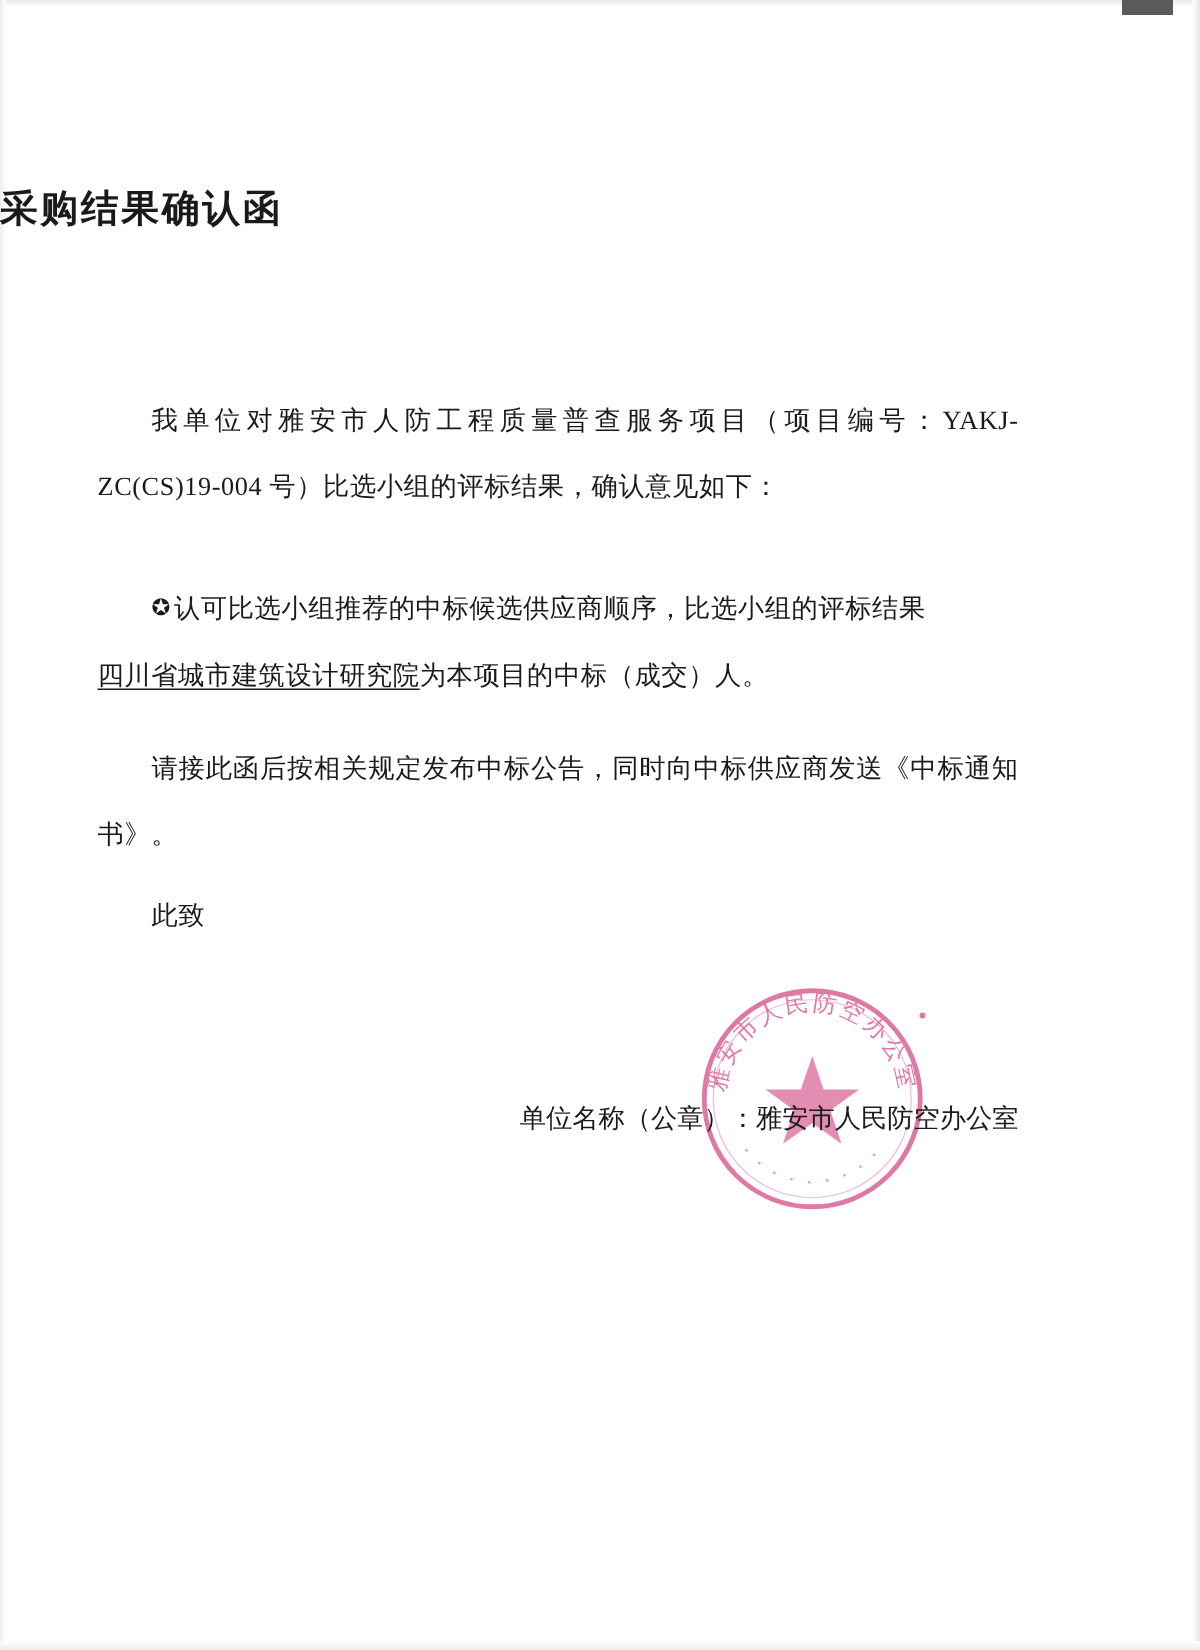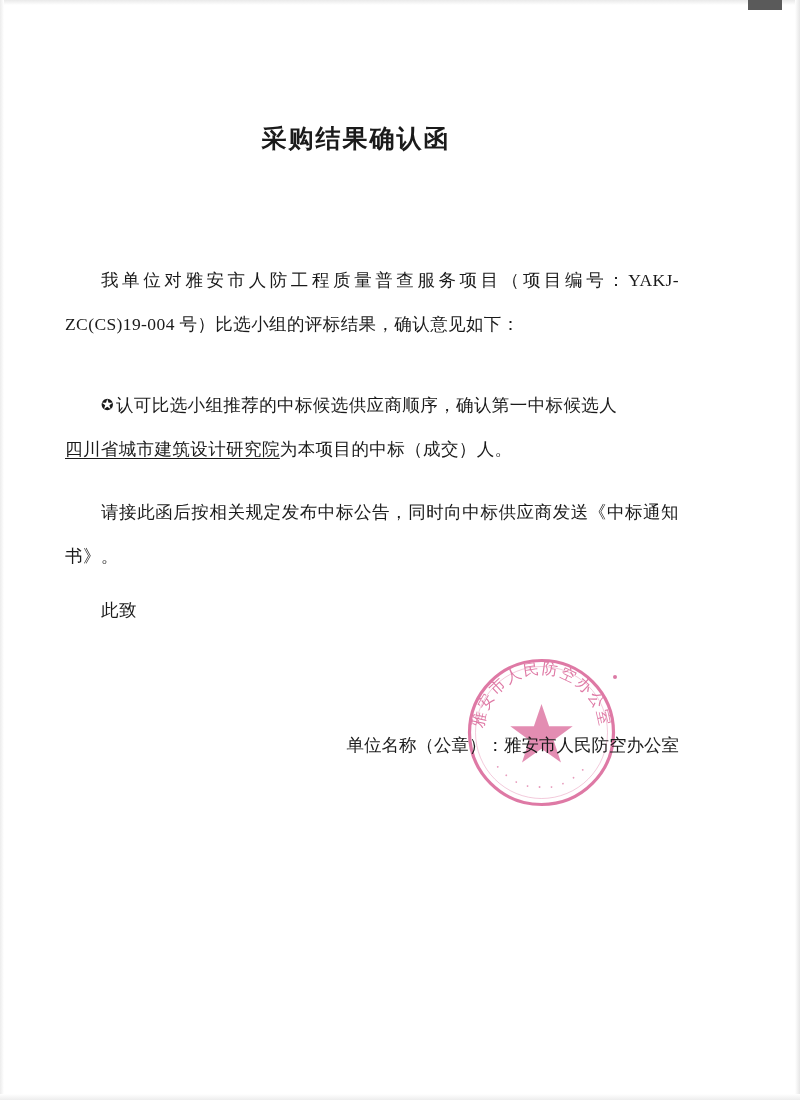--- a/index.html
+++ b/index.html
@@ -54,21 +54,20 @@
     top: 0; left: 0;
     width: 800px;
     height: 1100px;
   }
 
   .doc-title {
     position: absolute;
     top: 122px;
     left: 0;
     width: 712px;
-    text-align: center;
     font-size: 25px;
     font-weight: bold;
     letter-spacing: 2px;
     font-family: "Liberation Serif", "DejaVu Serif", serif;
   }
 
   .body-block {
     position: absolute;
     left: 65px;
     width: 614px;
@@ -137,21 +136,21 @@
   <div class="scan-edge-right"></div>
   <div class="scan-edge-bottom"></div>
   <div class="scan-corner"></div>
 
   <div class="doc-title">采购结果确认函</div>
 
 
   <div class="body-block para-1 indent">我单位对雅安市人防工程质量普查服务项目（项目编号：YAKJ-ZC(CS)19-004 号）比选小组的评标结果，确认意见如下：</div>
 
   <div class="body-block para-2 indent">
-    <span class="bullet-mark">✪</span><span>认可比选小组推荐的中标候选供应商顺序，确认第一中标候选人</span><br>
+    <span class="bullet-mark">✪</span><span>认可比选小组推荐的中标候选供应商顺序，比选小组的评标结果</span><br>
     <span class="underline-name">四川省城市建筑设计研究院</span><span>为本项目的中标（成交）人。</span>
   </div>
 
   <div class="body-block para-3 indent">请接此函后按相关规定发布中标公告，同时向中标供应商发送《中标通知书》。</div>
 
   <div class="body-block para-4 indent">此致</div>
 
   <div class="seal">
     <svg width="157" height="157" viewBox="0 0 157 157" xmlns="http://www.w3.org/2000/svg">
       <defs>

